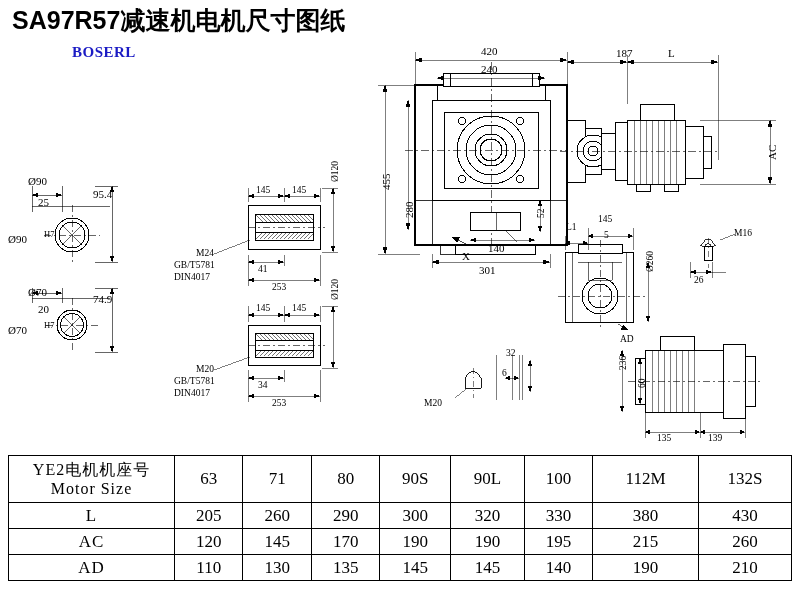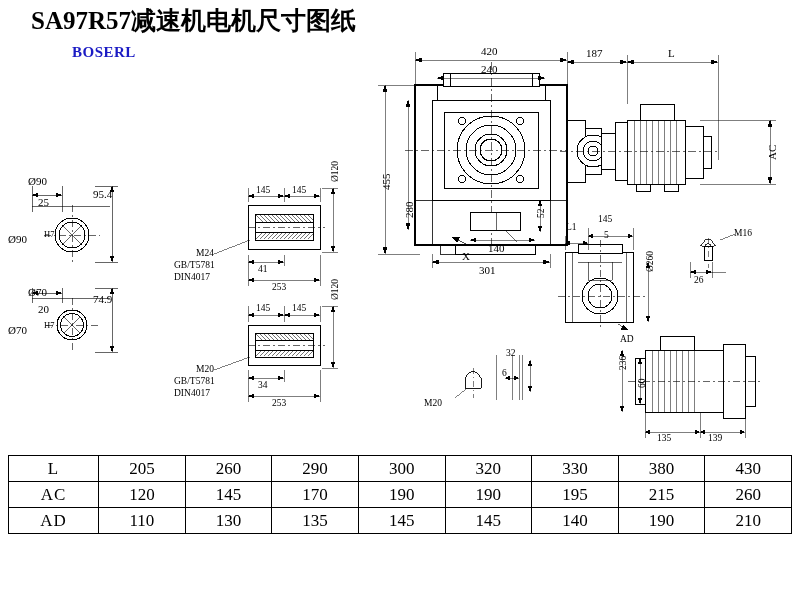--- a/index.html
+++ b/index.html
@@ -5,22 +5,22 @@
   html,body{margin:0;padding:0;}
   body{
     width:800px;height:613px;
     background:#ffffff;
     font-family:"Liberation Serif", serif;
     color:#000;
     position:relative;
     overflow:hidden;
   }
   .title{
-    position:absolute;left:31px;top:4px;
-    font-family:Liberation Serif, serif;
+    position:absolute;left:12px;top:4px;
+    font-family:Liberation Sans, sans-serif;
     font-weight:bold;font-size:25px;letter-spacing:0px;
   }
   .brand{
     position:absolute;left:72px;top:44px;
     font-family:"Liberation Serif", serif;
     font-weight:bold;font-size:15px;color:#1b1bc4;
     letter-spacing:0.5px;
   }
   .drawing{position:absolute;left:0;top:0;width:800px;height:445px;}
   .lbl{
@@ -342,21 +342,21 @@
     <line x1="745" y1="412" x2="745" y2="438" stroke-width="0.5"></line>
     <line x1="645" y1="432" x2="700" y2="432" stroke-width="0.5"></line>
     <path d="M645 432 l5 -2.5 v5 z M700 432 l-5 -2.5 v5 z" fill="#000" stroke="none"></path>
     <line x1="700" y1="432" x2="745" y2="432" stroke-width="0.5"></line>
     <path d="M700 432 l5 -2.5 v5 z M745 432 l-5 -2.5 v5 z" fill="#000" stroke="none"></path>
   </g>
 </svg>
 
 <div class="lbl" style="left:481px;top:45px;">420</div>
 <div class="lbl" style="left:481px;top:63px;">240</div>
-<div class="lbl" style="left:586px;top:47px;">187</div>
+<div class="lbl" style="left:616px;top:47px;">187</div>
 <div class="lbl" style="left:668px;top:47px;">L</div>
 <div class="lbl rot" style="left:380px;top:190px;">455</div>
 <div class="lbl rot" style="left:403px;top:218px;">280</div>
 <div class="lbl rot" style="left:536px;top:218px;font-size:9.5px;">52</div>
 <div class="lbl" style="left:488px;top:242px;">140</div>
 <div class="lbl" style="left:479px;top:264px;">301</div>
 <div class="lbl rot" style="left:766px;top:160px;">AC</div>
 <div class="lbl" style="left:462px;top:250px;">X</div>
 
 <div class="lbl" style="left:28px;top:175px;">Ø90</div>
@@ -401,20 +401,34 @@
 <div class="lbl sm" style="left:694px;top:275px;">26</div>
 <div class="lbl sm" style="left:620px;top:334px;">AD</div>
 
 <div class="lbl sm rot" style="left:618px;top:370px;">236</div>
 <div class="lbl sm rot" style="left:637px;top:388px;">60</div>
 <div class="lbl sm" style="left:657px;top:433px;">135</div>
 <div class="lbl sm" style="left:708px;top:433px;">139</div>
 
 <table class="spec">
   <tbody>
+      <tr class="hdr">
+    <td class="head">
+      <div>YE2电机机座号</div>
+      <div>Motor Size</div>
+    </td>
+    <td>63</td>
+    <td>71</td>
+    <td>80</td>
+    <td>90S</td>
+    <td>90L</td>
+    <td>100</td>
+    <td>112M</td>
+    <td>132S</td>
+  </tr>
   <tr>
     <td class="rowlab">L</td>
     <td>205</td>
     <td>260</td>
     <td>290</td>
     <td>300</td>
     <td>320</td>
     <td>330</td>
     <td>380</td>
     <td>430</td>

